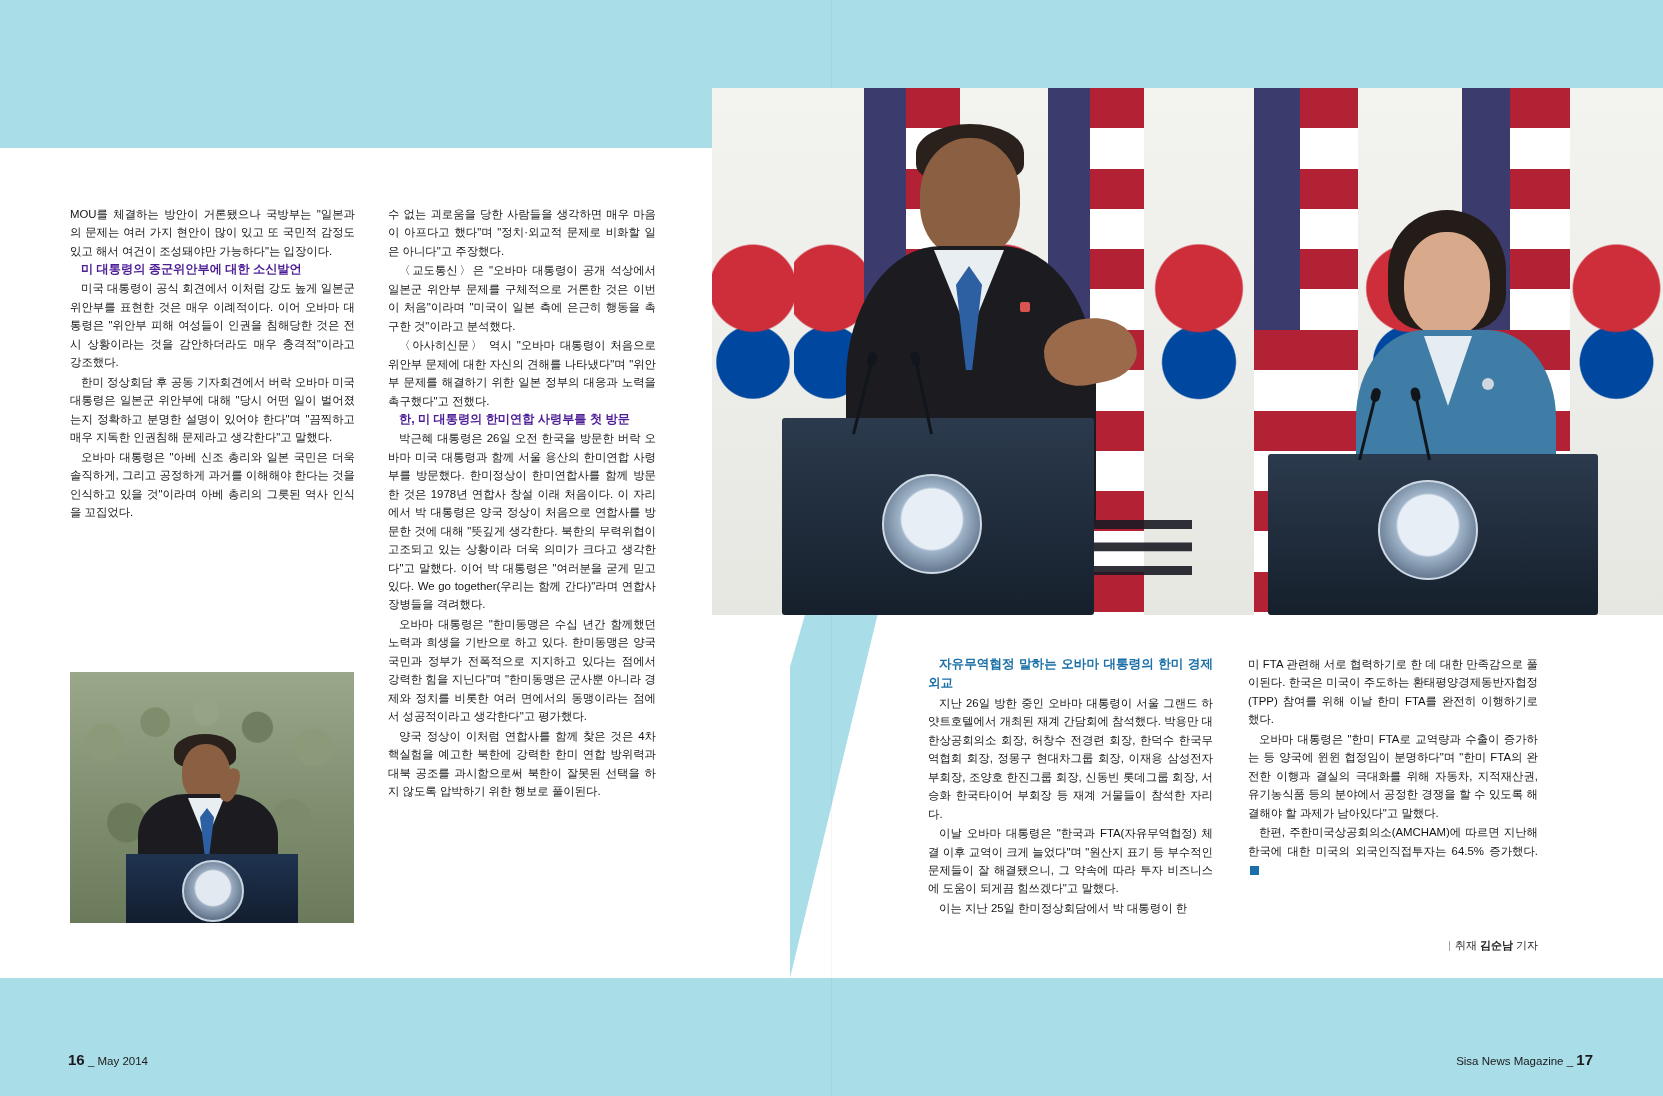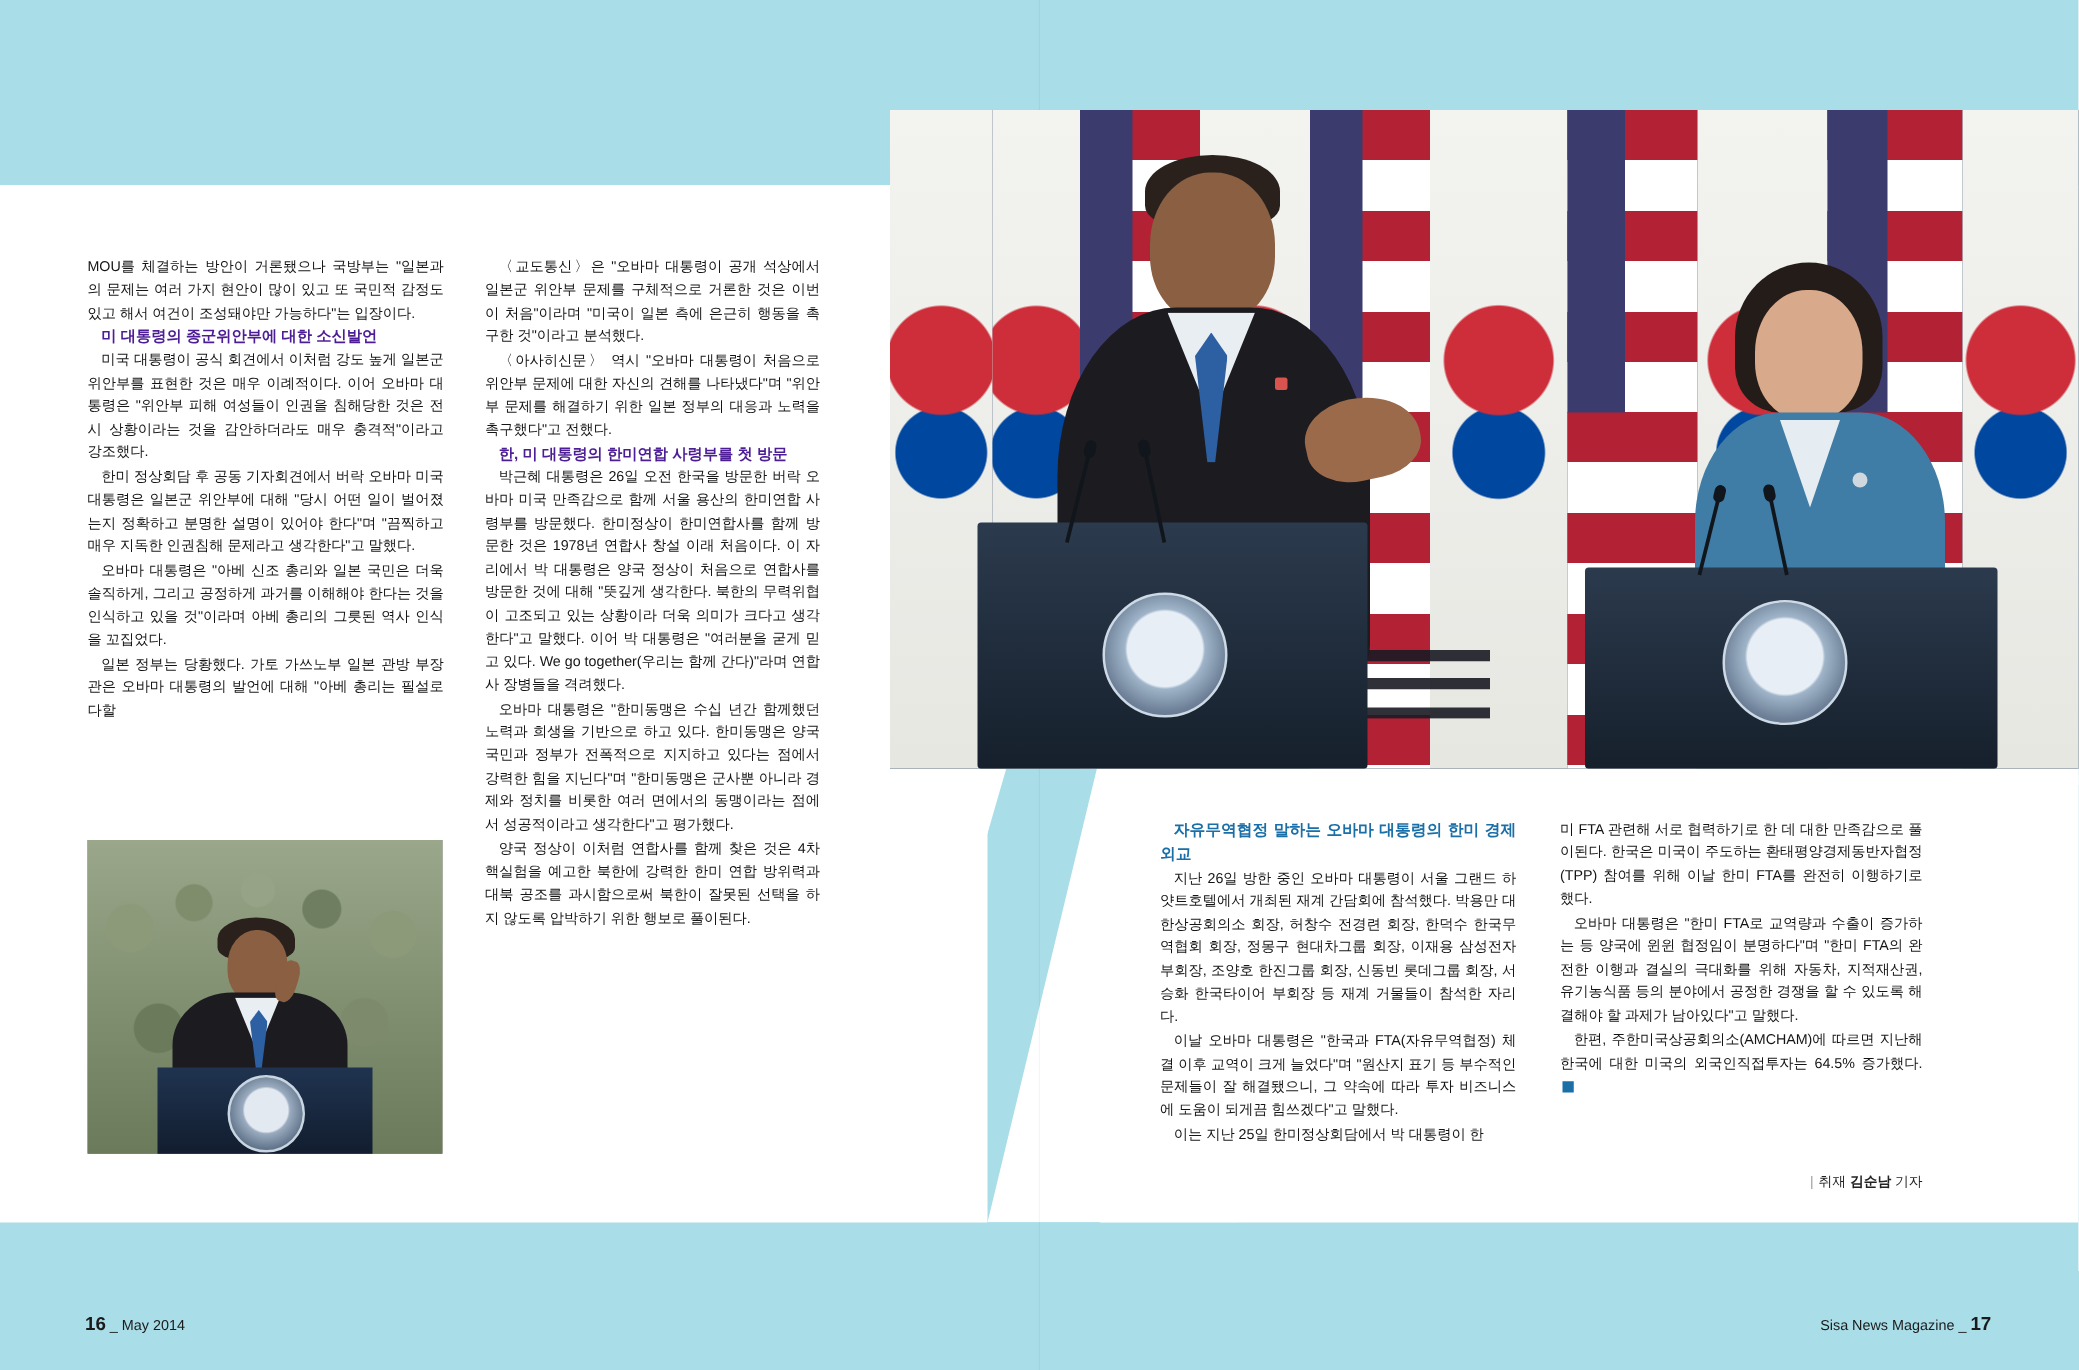--- a/index.html
+++ b/index.html
@@ -314,28 +314,28 @@
     <div style="position:absolute;left:56px;top:182px;width:172px;height:70px;background:linear-gradient(#1f3350,#121d2e);"></div>
     <div style="position:absolute;left:112px;top:188px;width:58px;height:58px;border-radius:50%;background:radial-gradient(circle at 50% 45%,#e3e9f1 0 40%,#9aabbf 44%,#55697f 78%,#3e5167 100%);border:2px solid #c9d6e2;"></div>
   </div>
 
   <div class="col" id="col1">
     <p class="noindent">MOU를 체결하는 방안이 거론됐으나 국방부는 "일본과의 문제는 여러 가지 현안이 많이 있고 또 국민적 감정도 있고 해서 여건이 조성돼야만 가능하다"는 입장이다.</p>
     <p class="subhead">미 대통령의 종군위안부에 대한 소신발언</p>
     <p>미국 대통령이 공식 회견에서 이처럼 강도 높게 일본군 위안부를 표현한 것은 매우 이례적이다. 이어 오바마 대통령은 "위안부 피해 여성들이 인권을 침해당한 것은 전시 상황이라는 것을 감안하더라도 매우 충격적"이라고 강조했다.</p>
     <p>한미 정상회담 후 공동 기자회견에서 버락 오바마 미국 대통령은 일본군 위안부에 대해 "당시 어떤 일이 벌어졌는지 정확하고 분명한 설명이 있어야 한다"며 "끔찍하고 매우 지독한 인권침해 문제라고 생각한다"고 말했다.</p>
     <p>오바마 대통령은 "아베 신조 총리와 일본 국민은 더욱 솔직하게, 그리고 공정하게 과거를 이해해야 한다는 것을 인식하고 있을 것"이라며 아베 총리의 그릇된 역사 인식을 꼬집었다.</p>
-    <p>일본 정부는 당황했다. 가토 가쓰노부 일본 관방 부장관은 오바마 대통령의 발언에 대해 "아베 총리는 필설로 다할</p>
   </div>
 
   <div class="col" id="col2">
+    <p class="noindent">수 없는 괴로움을 당한 사람들을 생각하면 매우 마음이 아프다고 했다"며 "정치·외교적 문제로 비화할 일은 아니다"고 주장했다.</p>
     <p>〈교도통신〉은 "오바마 대통령이 공개 석상에서 일본군 위안부 문제를 구체적으로 거론한 것은 이번이 처음"이라며 "미국이 일본 측에 은근히 행동을 촉구한 것"이라고 분석했다.</p>
     <p>〈아사히신문〉 역시 "오바마 대통령이 처음으로 위안부 문제에 대한 자신의 견해를 나타냈다"며 "위안부 문제를 해결하기 위한 일본 정부의 대응과 노력을 촉구했다"고 전했다.</p>
     <p class="subhead">한, 미 대통령의 한미연합 사령부를 첫 방문</p>
-    <p>박근혜 대통령은 26일 오전 한국을 방문한 버락 오바마 미국 만족감으로 함께 서울 용산의 한미연합 사령부를 방문했다. 한미정상이 한미연합사를 함께 방문한 것은 1978년 연합사 창설 이래 처음이다. 이 자리에서 박 대통령은 양국 정상이 처음으로 연합사를 방문한 것에 대해 "뜻깊게 생각한다. 북한의 무력위협이 고조되고 있는 상황이라 더욱 의미가 크다고 생각한다"고 말했다. 이어 박 대통령은 "여러분을 굳게 믿고 있다. We go together(우리는 함께 간다)"라며 연합사 장병들을 격려했다.</p>
+    <p>박근혜 대통령은 26일 오전 한국을 방문한 버락 오바마 미국 대통령과 함께 서울 용산의 한미연합 사령부를 방문했다. 한미정상이 한미연합사를 함께 방문한 것은 1978년 연합사 창설 이래 처음이다. 이 자리에서 박 대통령은 양국 정상이 처음으로 연합사를 방문한 것에 대해 "뜻깊게 생각한다. 북한의 무력위협이 고조되고 있는 상황이라 더욱 의미가 크다고 생각한다"고 말했다. 이어 박 대통령은 "여러분을 굳게 믿고 있다. We go together(우리는 함께 간다)"라며 연합사 장병들을 격려했다.</p>
     <p>오바마 대통령은 "한미동맹은 수십 년간 함께했던 노력과 희생을 기반으로 하고 있다. 한미동맹은 양국 국민과 정부가 전폭적으로 지지하고 있다는 점에서 강력한 힘을 지닌다"며 "한미동맹은 군사뿐 아니라 경제와 정치를 비롯한 여러 면에서의 동맹이라는 점에서 성공적이라고 생각한다"고 평가했다.</p>
     <p>양국 정상이 이처럼 연합사를 함께 찾은 것은 4차 핵실험을 예고한 북한에 강력한 한미 연합 방위력과 대북 공조를 과시함으로써 북한이 잘못된 선택을 하지 않도록 압박하기 위한 행보로 풀이된다.</p>
   </div>
 
   <div class="col" id="col3">
     <p class="subhead-blue">자유무역협정 말하는 오바마 대통령의 한미 경제외교</p>
     <p>지난 26일 방한 중인 오바마 대통령이 서울 그랜드 하얏트호텔에서 개최된 재계 간담회에 참석했다. 박용만 대한상공회의소 회장, 허창수 전경련 회장, 한덕수 한국무역협회 회장, 정몽구 현대차그룹 회장, 이재용 삼성전자 부회장, 조양호 한진그룹 회장, 신동빈 롯데그룹 회장, 서승화 한국타이어 부회장 등 재계 거물들이 참석한 자리다.</p>
     <p>이날 오바마 대통령은 "한국과 FTA(자유무역협정) 체결 이후 교역이 크게 늘었다"며 "원산지 표기 등 부수적인 문제들이 잘 해결됐으니, 그 약속에 따라 투자 비즈니스에 도움이 되게끔 힘쓰겠다"고 말했다.</p>
     <p>이는 지난 25일 한미정상회담에서 박 대통령이 한</p>
   </div>

